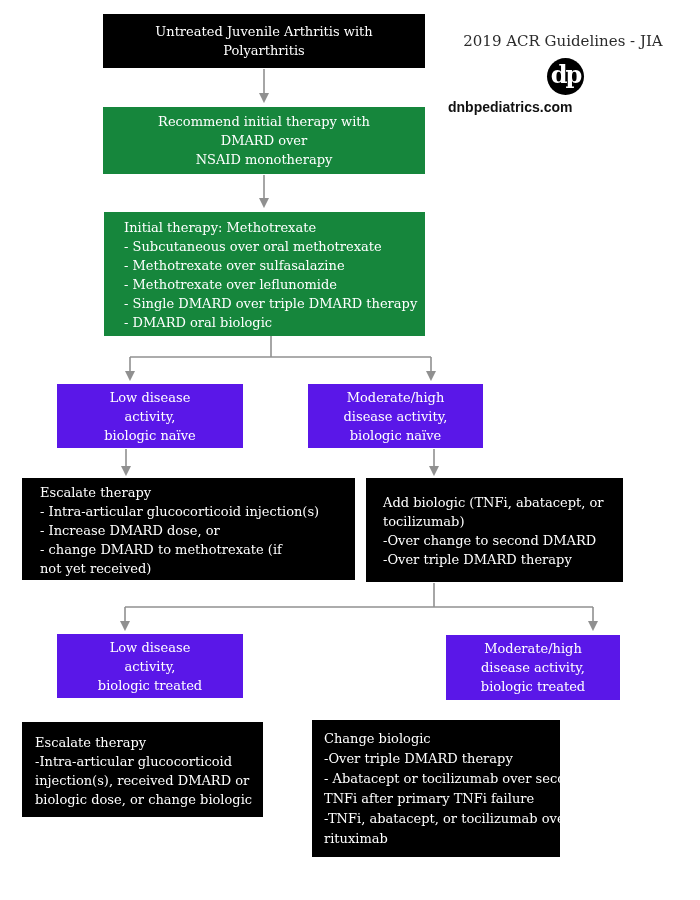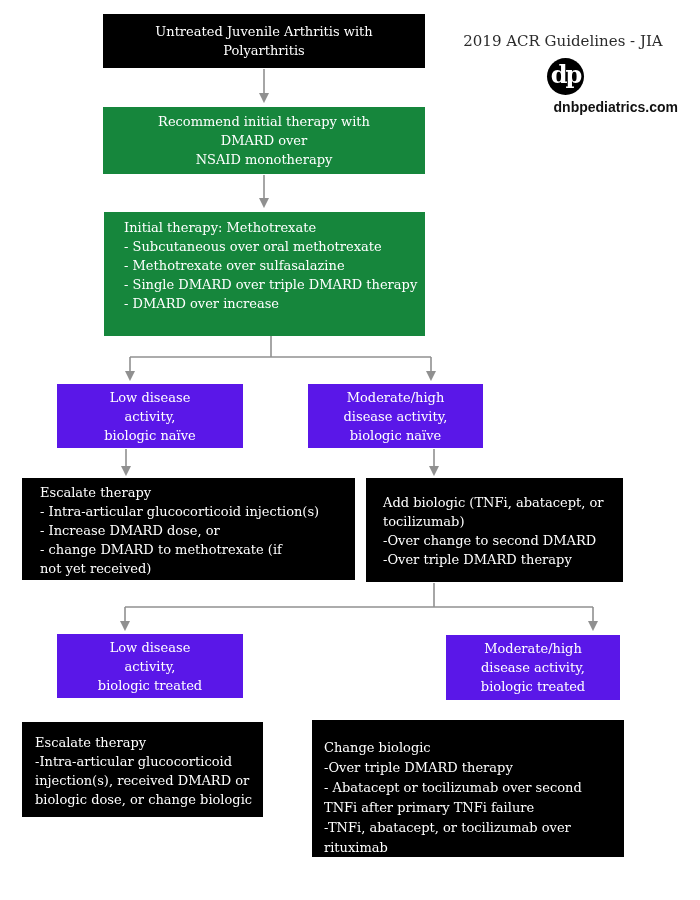--- a/index.html
+++ b/index.html
@@ -62,21 +62,21 @@
     font-family: "DejaVu Serif", serif;
     font-weight: bold;
     font-size: 24px;
     letter-spacing: -2px;
     line-height: 1;
     padding-bottom: 3px;
   }
   #website {
     position: absolute;
     left: 448px; top: 99px; width: 230px;
-    text-align: right;
+    text-align: left;
     font-family: "Liberation Sans", sans-serif;
     font-weight: bold;
     font-size: 14px;
     color: #111111;
   }
 </style>
 </head>
 <body>
 
 <div id="canvas">
@@ -118,22 +118,23 @@
   <div class="node green centered" style="left:103px;top:107px;width:322px;height:67px">
     <div class="line">Recommend initial therapy with</div>
     <div class="line">DMARD over</div>
     <div class="line">NSAID monotherapy</div>
   </div>
 
   <div class="node green" style="left:104px;top:212px;width:321px;height:124px;padding:6px 8px 0 20px">
     <div class="line">Initial therapy: Methotrexate</div>
     <div class="line">- Subcutaneous over oral methotrexate</div>
     <div class="line">- Methotrexate over sulfasalazine</div>
+    <div class="line">- Methotrexate over leflunomide</div>
     <div class="line">- Single DMARD over triple DMARD therapy</div>
-    <div class="line">- DMARD over increase</div>
+    <div class="line">- DMARD oral biologic</div>
   </div>
 
   <div class="node purple centered" style="left:57px;top:384px;width:186px;height:64px">
     <div class="line">Low disease</div>
     <div class="line">activity,</div>
     <div class="line">biologic naïve</div>
   </div>
 
   <div class="node purple centered" style="left:308px;top:384px;width:175px;height:64px">
     <div class="line">Moderate/high</div>
@@ -168,21 +169,21 @@
     <div class="line">biologic treated</div>
   </div>
 
   <div class="node black" style="left:22px;top:722px;width:241px;height:95px;padding:11px 6px 0 13px">
     <div class="line">Escalate therapy</div>
     <div class="line">-Intra-articular glucocorticoid</div>
     <div class="line">injection(s), received DMARD or</div>
     <div class="line">biologic dose, or change biologic</div>
   </div>
 
-  <div class="node black" style="left:312px;top:720px;width:312px;height:137px;padding:18px 6px 0 12px;line-height:20px">
+  <div class="node black" style="left:312px;top:720px;width:248px;height:137px;padding:9px 6px 0 12px;line-height:20px">
     <div class="line">Change biologic</div>
     <div class="line">-Over triple DMARD therapy</div>
     <div class="line">- Abatacept or tocilizumab over second</div>
     <div class="line">TNFi after primary TNFi failure</div>
     <div class="line">-TNFi, abatacept, or tocilizumab over</div>
     <div class="line">rituximab</div>
   </div>
 
 </div>
 

